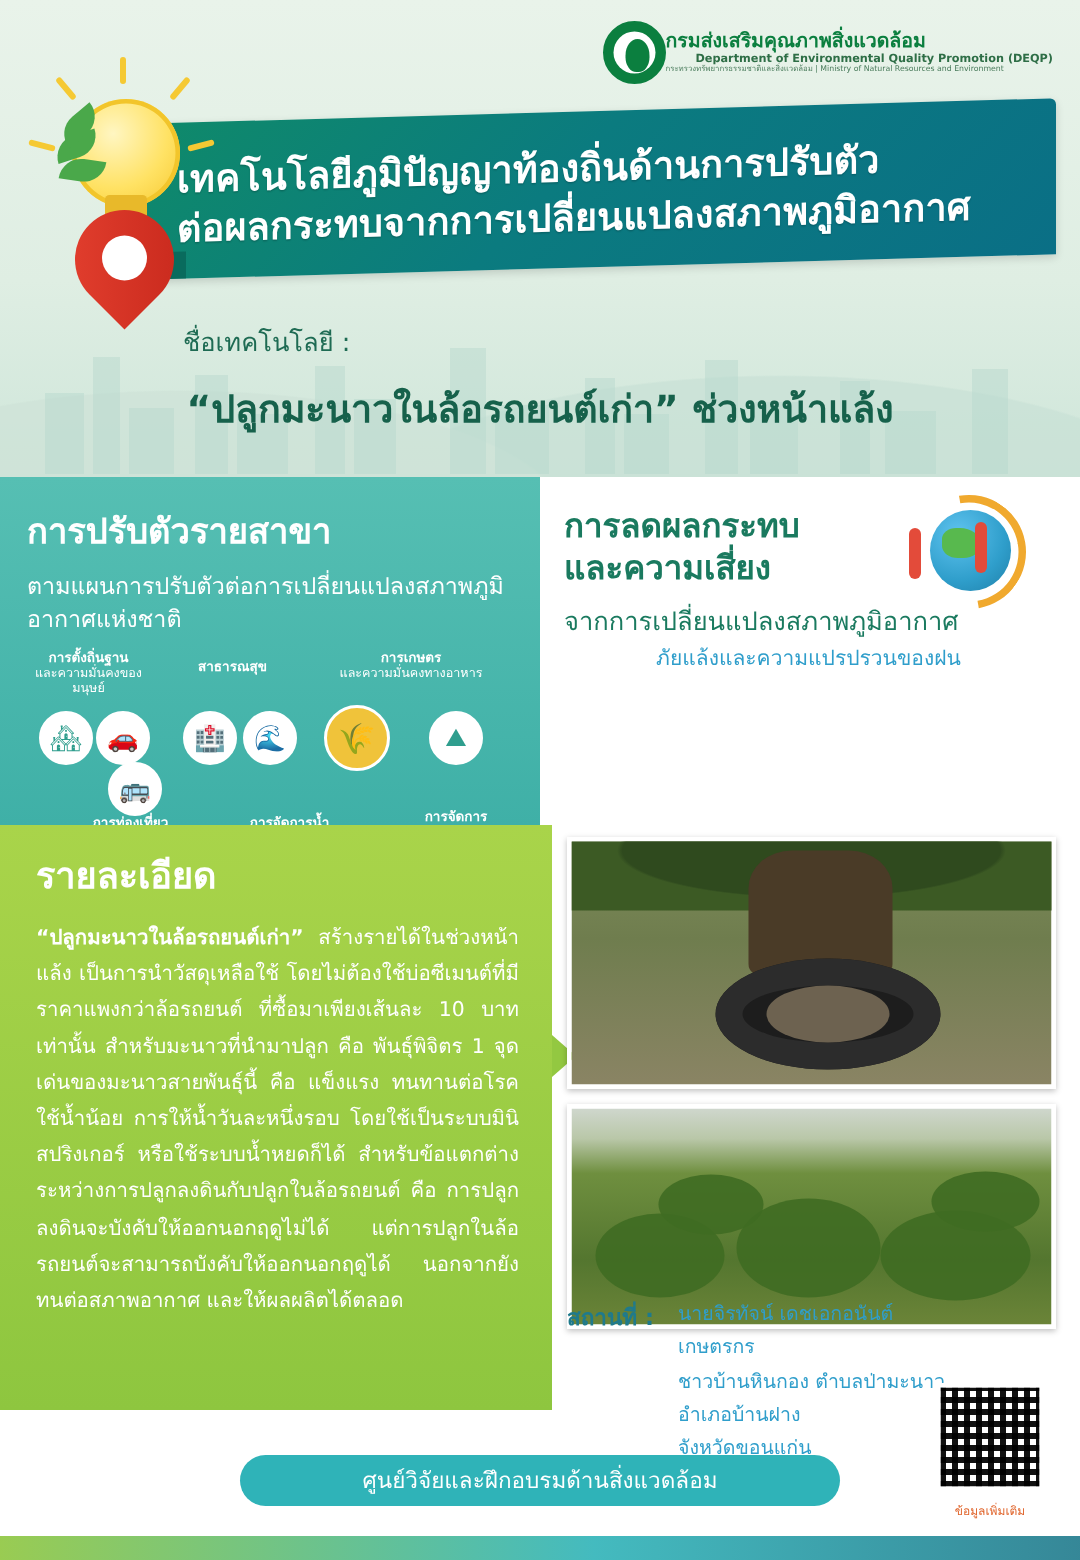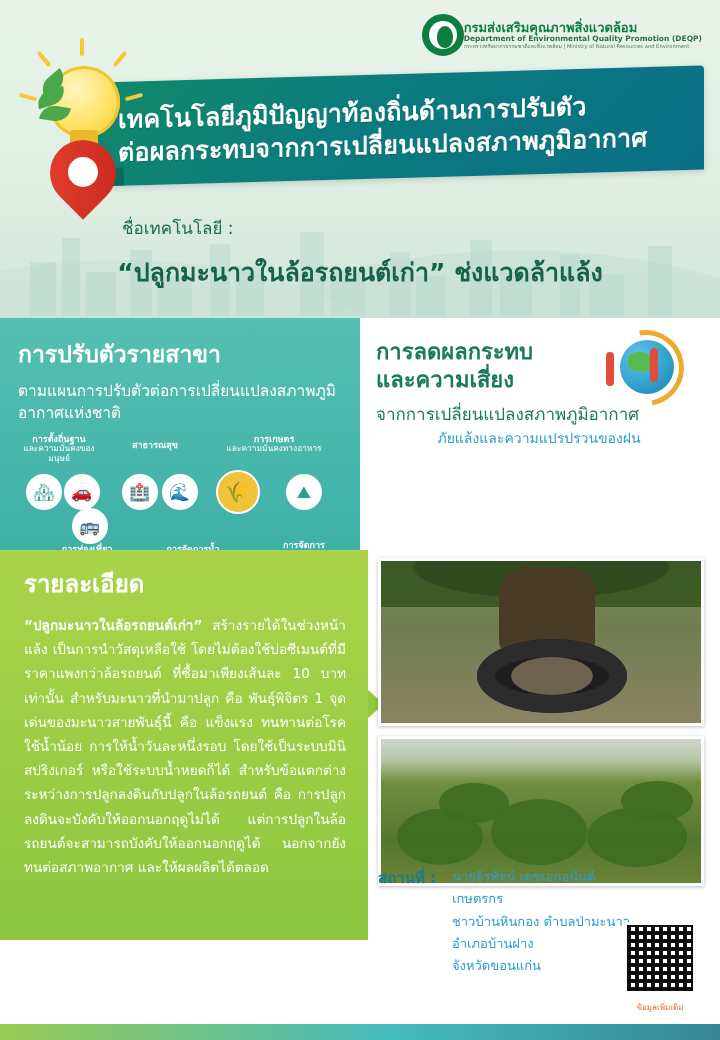--- a/index.html
+++ b/index.html
@@ -48,21 +48,21 @@
     content: ""; position: absolute; inset: 5px;
     border-radius: 50%; background: #ffffff;
   }
   .logo-mark::after {
     content: ""; position: absolute; left: 13px; top: 10px;
     width: 16px; height: 22px; border-radius: 50% 50% 45% 45%;
     background: #0b7f3f;
   }
   .logo-text { line-height: 1.12; }
   .logo-text .l1 { font-size: 13px; color: #0b7f3f; font-weight: bold; }
-  .logo-text .l2 { font-size: 7.5px; color: #2e6e46; font-weight: bold; }
+  .logo-text .l2 { font-size: 7.5px; color: #2e6e46; font-weight: bold; padding-left: 20px; }
   .logo-text .l3 { font-size: 5.2px; color: #4a7c5c; }
 
   
   .ribbon {
     position: absolute; left: 96px; top: 74px; width: 608px; height: 104px;
     background: linear-gradient(135deg, #0f8a6a 0%, #0b7b7f 45%, #0a6f86 100%);
     border-radius: 4px 4px 0 0;
     transform: skewY(-1.6deg);
     box-shadow: 0 2px 6px rgba(0,0,0,.15);
   }
@@ -325,21 +325,21 @@
       <span style="left:2px;top:-4px;transform:rotate(-40deg)"></span>
     </div>
     <div class="bulb-neck"></div>
     <div class="pin">
       <div class="head"></div>
       <div class="dot"></div>
     </div>
   </div>
 
   <div class="techname-label">ชื่อเทคโนโลยี :</div>
-  <div class="techname-value">“ปลูกมะนาวในล้อรถยนต์เก่า” ช่งแวดล้าแล้ง</div>
+  <div class="techname-value">“ปลูกมะนาวในล้อรถยนต์เก่า” ช่วงหน้าแล้ง</div>
 
   <div class="panel-left">
     <h2>การปรับตัวรายสาขา</h2>
     <p>ตามแผนการปรับตัวต่อการเปลี่ยนแปลงสภาพภูมิอากาศแห่งชาติ</p>
 
     <div class="icon-row">
       <div class="icon-cap" style="left:6px;top:-26px;width:86px;">
         <b>การตั้งถิ่นฐาน</b>
         <span>และความมั่นคงของมนุษย์</span>
       </div>
@@ -411,14 +411,17 @@
   <div class="place-lines">
     <div>นายจิรทัจน์ เดชเอกอนันต์ เกษตรกร</div>
     <div>ชาวบ้านหินกอง ตำบลป่ามะนาว</div>
     <div>อำเภอบ้านฝาง</div>
     <div>จังหวัดขอนแก่น</div>
   </div>
 
   <div class="qr"></div>
   <div class="qr-cap">ข้อมูลเพิ่มเติม</div>
 
+  <div class="footer-pill">
+    <span>ศูนย์วิจัยและฝึกอบรมด้านสิ่งแวดล้อม</span>
+  </div>
   <div class="footer-strip"></div>
 </div>
 
 </body></html>

